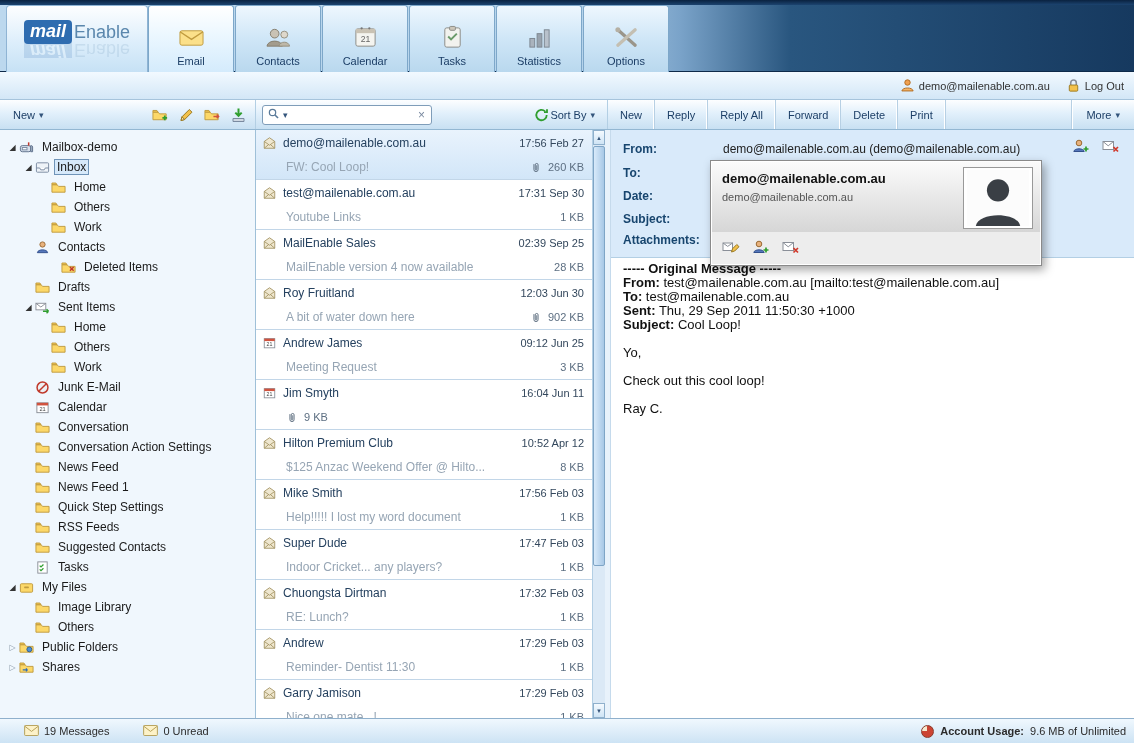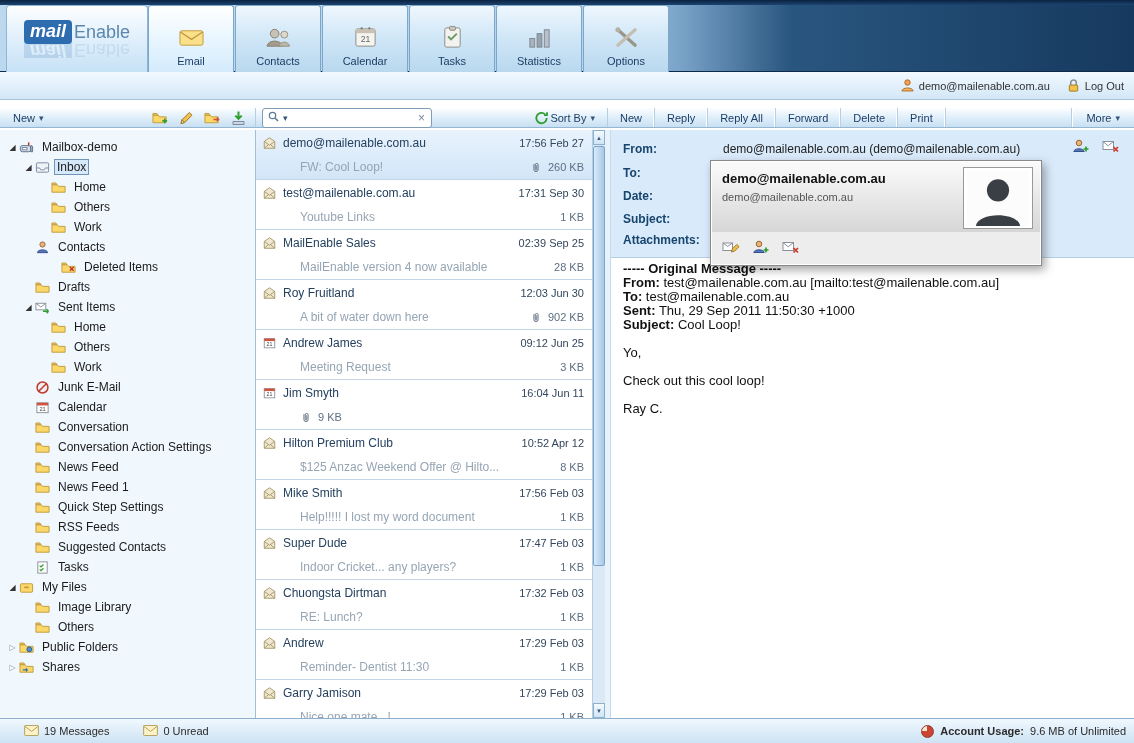--- a/index.html
+++ b/index.html
@@ -33,21 +33,21 @@
   .tabicon{height:36px;display:flex;align-items:center;}
   .tablabel{font-size:11px;color:#1c3e66;}
   
   .userbar{position:absolute;top:72px;left:0;width:100%;height:28px;
     background:linear-gradient(180deg,#f2f9ff,#d3e7f7);border-bottom:1px solid #a6c4dc;
     display:flex;align-items:center;justify-content:flex-end;gap:16px;padding-right:10px;
     font-size:11px;color:#333;}
   .ub-item{display:flex;align-items:center;gap:4px;}
   .ic16 svg{width:15px;height:15px;display:block;}
   
-  .toolbar-row{position:absolute;top:108px;left:0;width:100%;height:20px;
+  .toolbar-row{position:absolute;top:100px;left:0;width:100%;height:30px;
     background:linear-gradient(180deg,#fdfeff,#e2f0fb 45%,#c8e0f2);
     border-bottom:1px solid #93b7d2;display:flex;align-items:center;}
   .tb{display:flex;align-items:center;height:100%;}
   .tb-left{width:256px;border-right:1px solid #b3cfe4;padding:0 8px 0 6px;gap:9px;}
   .tb-mid{width:352px;border-right:1px solid #b3cfe4;padding:0 8px 0 6px;}
   .tb-right{flex:1;padding:0;}
   .newbtn{display:flex;align-items:center;gap:4px;font-size:11px;color:#1c3e66;
     padding:3px 6px;border:1px solid transparent;border-radius:2px;cursor:pointer;}
   .caret{font-size:9px;color:#33557c;}
   .tbicon{cursor:pointer;display:flex;align-items:center;}
@@ -74,21 +74,21 @@
   .tarrow.collapsed{color:#8a98a8;}
   .ticon{width:19px;flex:none;display:flex;align-items:center;}
   .ticon svg{width:15px;height:15px;}
   .tlabel{padding:1px 3px;border:1px solid transparent;}
   .trow.sel .tlabel{background:#d6e9fa;border:1px solid #6f94b8;padding:0 2px;}
   
   .list{position:absolute;left:256px;top:0;bottom:0;width:336px;background:#fff;overflow:hidden;}
   .msg{height:50px;border-bottom:1px solid #c2d6e8;background:#fff;cursor:pointer;}
   .msg.sel{background:linear-gradient(180deg,#e9f3fd,#d2e6f8);}
   .mline1{height:25px;display:flex;align-items:center;padding:0 8px 0 6px;gap:6px;}
-  .mline2{height:24px;display:flex;align-items:center;padding:0 8px 0 44px;gap:6px;}
+  .mline2{height:24px;display:flex;align-items:center;padding:0 8px 0 30px;gap:6px;}
   .micon{flex:none;display:flex;}
   .micon svg{width:15px;height:14px;}
   .msender{font-size:12px;color:#25415f;flex:1;overflow:hidden;white-space:nowrap;}
   .mtime{font-size:11px;color:#33475c;flex:none;}
   .msubject{font-size:12px;color:#96a5b4;flex:1;overflow:hidden;white-space:nowrap;}
   .msize{font-size:11px;color:#5d6f82;flex:none;}
   .mclip{flex:none;display:flex;}
   .mclip svg{width:12px;height:13px;}
   
   .list-scroll{position:absolute;left:592px;top:0;bottom:0;width:13px;background:#dbe9f6;

